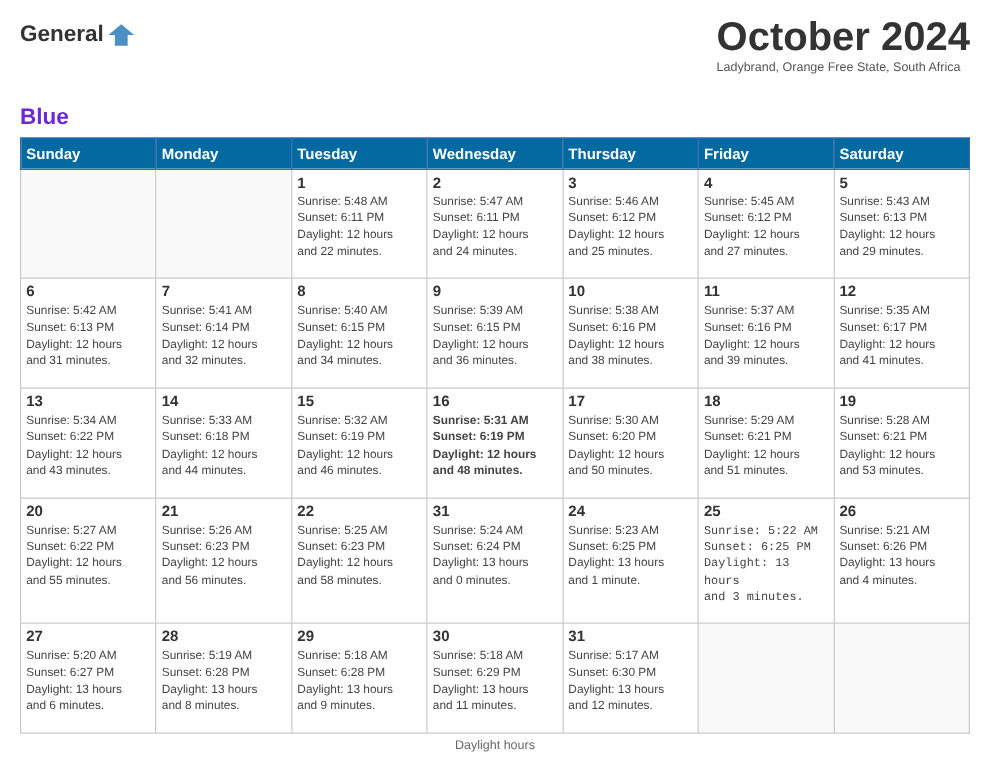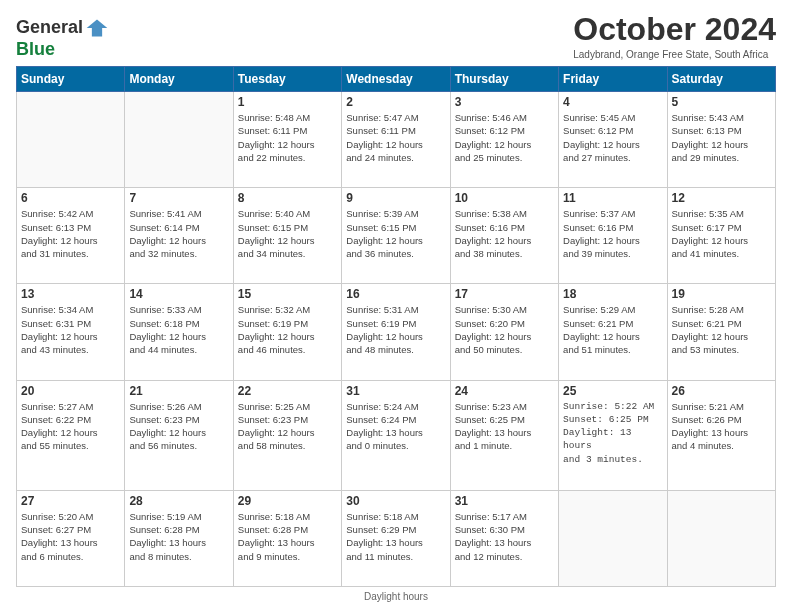--- a/index.html
+++ b/index.html
@@ -27,21 +27,21 @@
       display: flex;
       align-items: center;
       margin-top: 4px;
     }
     .logo-text {
       font-size: 18px;
       font-weight: bold;
       color: #333;
       line-height: 1.1;
     }
-    .logo-blue { color: #15803d; }
+    .logo-blue { color: #6d28d9; margin-top: 44px; }
     .logo-icon {
       width: 24px;
       height: 24px;
       margin-left: 2px;
     }
     .title-block {
       text-align: left;
     }
     .main-title {
       font-size: 32px;
@@ -223,41 +223,41 @@
             <div class="day-info" style="white-space: pre-line;">Sunrise: 5:35 AM
 Sunset: 6:17 PM
 Daylight: 12 hours
 and 41 minutes.</div>
           </td>
         </tr>
         <tr>
           <td>
             <div class="day-num">13</div>
             <div class="day-info" style="white-space: pre-line;">Sunrise: 5:34 AM
-Sunset: 6:31 PM
+Sunset: 6:22 PM
 Daylight: 12 hours
 and 43 minutes.</div>
           </td>
           <td>
             <div class="day-num">14</div>
             <div class="day-info" style="white-space: pre-line;">Sunrise: 5:33 AM
 Sunset: 6:18 PM
 Daylight: 12 hours
 and 44 minutes.</div>
           </td>
           <td>
             <div class="day-num">15</div>
             <div class="day-info" style="white-space: pre-line;">Sunrise: 5:32 AM
 Sunset: 6:19 PM
 Daylight: 12 hours
 and 46 minutes.</div>
           </td>
           <td>
             <div class="day-num">16</div>
-            <div class="day-info" style="white-space: pre-line;">Sunrise: 5:31 AM
+            <div class="day-info" style="white-space: pre-line; font-weight: bold;">Sunrise: 5:31 AM
 Sunset: 6:19 PM
 Daylight: 12 hours
 and 48 minutes.</div>
           </td>
           <td>
             <div class="day-num">17</div>
             <div class="day-info" style="white-space: pre-line;">Sunrise: 5:30 AM
 Sunset: 6:20 PM
 Daylight: 12 hours
 and 50 minutes.</div>

